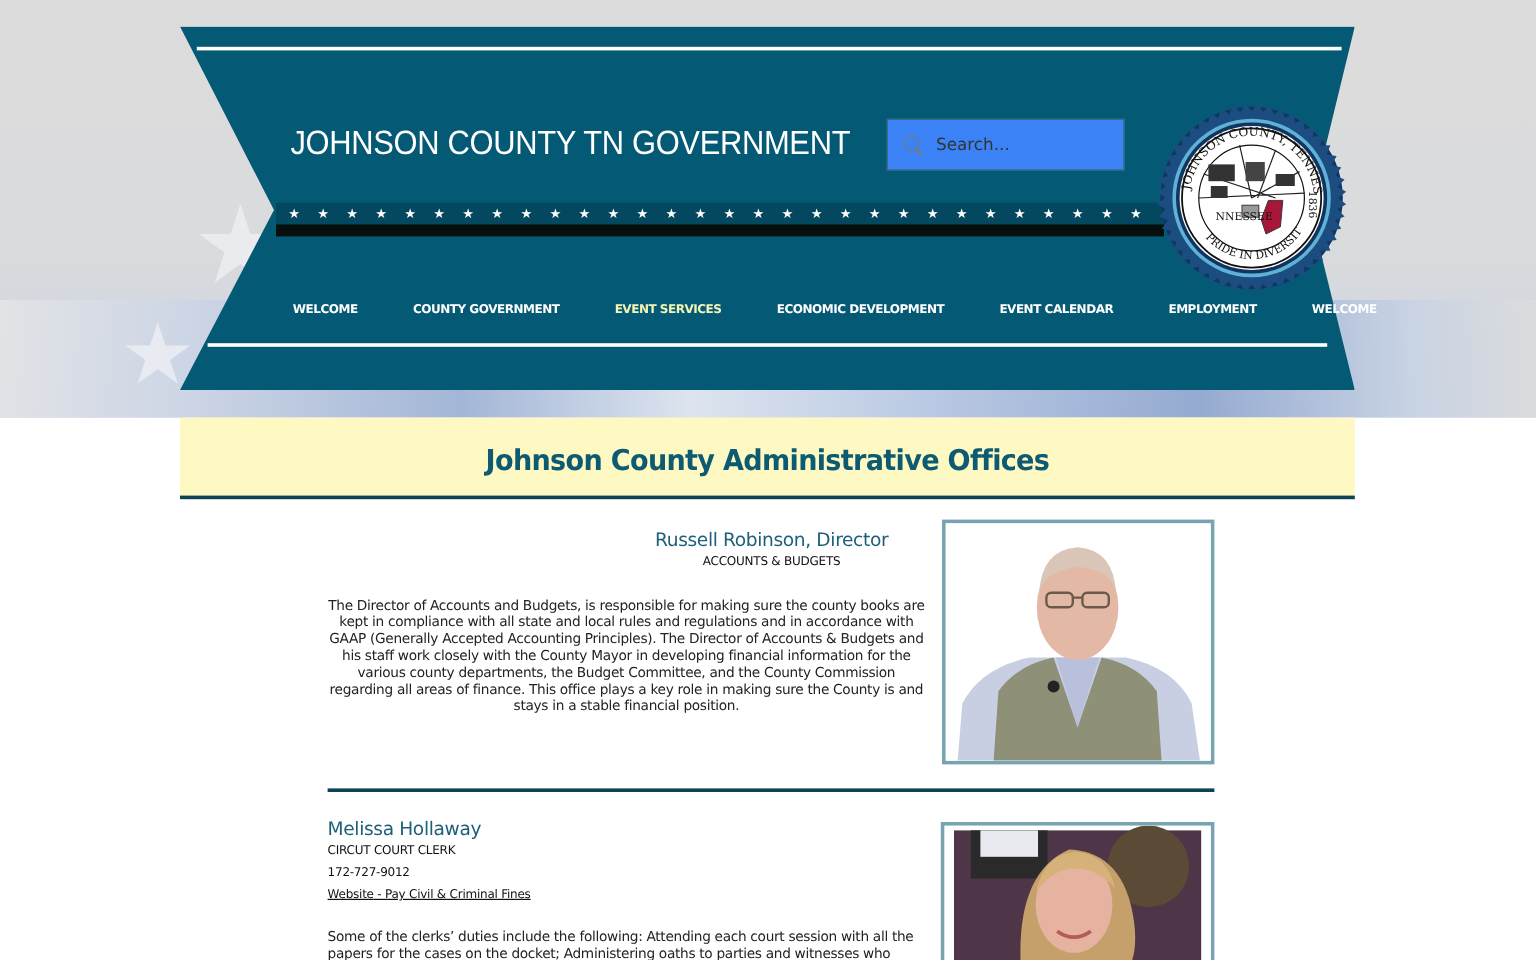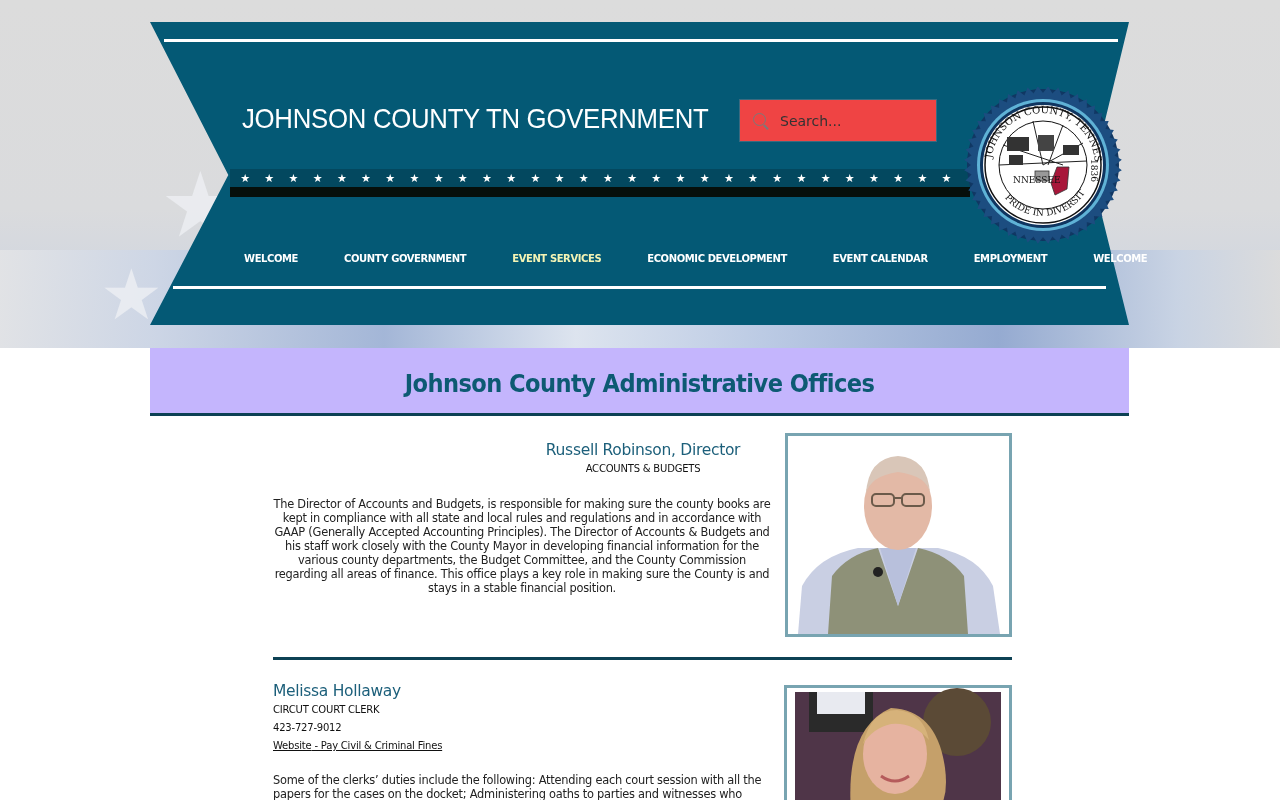--- a/index.html
+++ b/index.html
@@ -29,21 +29,21 @@
   .banner-line-bottom { position: absolute; left: 173px; top: 286px; width: 933px; height: 3px; background: #ffffff; }
 
   .site-title {
     position: absolute; left: 242px; top: 103px;
     font-family: "Liberation Sans", sans-serif; font-size: 28px; color: #ffffff;
     letter-spacing: -0.3px; transform: scaleX(0.92); transform-origin: left center;
   }
 
   .search-box {
     position: absolute; left: 739px; top: 99px; width: 198px; height: 43px;
-    background: #ef4444; border: 1px solid #3a6a80;
+    background: #3b82f6; border: 1px solid #3a6a80;
     display: flex; align-items: center; padding-left: 12px;
   }
   .search-icon { width: 18px; height: 18px; position: relative; margin-right: 10px; }
   .search-icon::before {
     content: ""; position: absolute; left: 1px; top: 1px; width: 11px; height: 11px;
     border: 1.5px solid #7a7a7a; border-radius: 50%;
   }
   .search-icon::after {
     content: ""; position: absolute; left: 12px; top: 12px; width: 6px; height: 1.5px;
     background: #7a7a7a; transform: rotate(45deg); transform-origin: left center;
@@ -73,21 +73,21 @@
   }
   .nav-item {
     font-family: "DejaVu Sans", sans-serif; font-weight: bold; font-size: 10px;
     color: #ffffff; text-decoration: none; letter-spacing: -0.4px; margin-right: 30px;
     white-space: nowrap; cursor: pointer;
   }
   .nav-item.active { color: #f4f4b5; }
 
   .title-band {
     position: absolute; left: 150px; top: 348px; width: 979px; height: 68px;
-    background: #c4b5fd; border-bottom: 3px solid #0d4154;
+    background: #fef9c3; border-bottom: 3px solid #0d4154;
   }
   .page-title {
     position: absolute; left: 0; width: 100%; top: 22px; text-align: center;
     font-family: "DejaVu Sans", sans-serif; font-size: 24px; color: #0d5a73;
     letter-spacing: -0.6px; transform: scaleX(0.94);
   }
 
   .person {
     position: absolute; left: 273px; width: 740px;
   }
@@ -228,21 +228,21 @@
     <line x1="106" y1="62" x2="114" y2="62" stroke="#6b5a4a" stroke-width="2"></line>
     <circle cx="90" cy="136" r="5" fill="#222"></circle>
   </svg>
 </div>
 
 <div class="divider"></div>
 
 <div class="person" style="top:681px;">
   <div class="person-name">Melissa Hollaway</div>
   <div class="person-line">CIRCUT COURT CLERK</div>
-  <div class="person-line">423-727-9012</div>
+  <div class="person-line">172-727-9012</div>
   <div class="person-line">
     <a class="person-link">Website</a><span style="white-space:pre;text-decoration:underline;"> - Pay Civil &amp; Criminal Fines</span>
   </div>
   <div class="person-desc" style="margin-top:18px; width:500px;">Some of the clerks’ duties include the following: Attending each court session with all the papers for the cases on the docket; Administering oaths to parties and witnesses who testify;</div>
 </div>
 <div class="photo-frame" style="left:784px; top:685px; width:228px; height:130px;">
   <svg width="222" height="124" viewBox="0 0 222 124">
     <rect width="222" height="124" fill="#ffffff"></rect>
     <rect x="8" y="4" width="206" height="120" fill="#4f3548"></rect>
     <rect x="22" y="4" width="64" height="40" fill="#2a2a2a"></rect>

